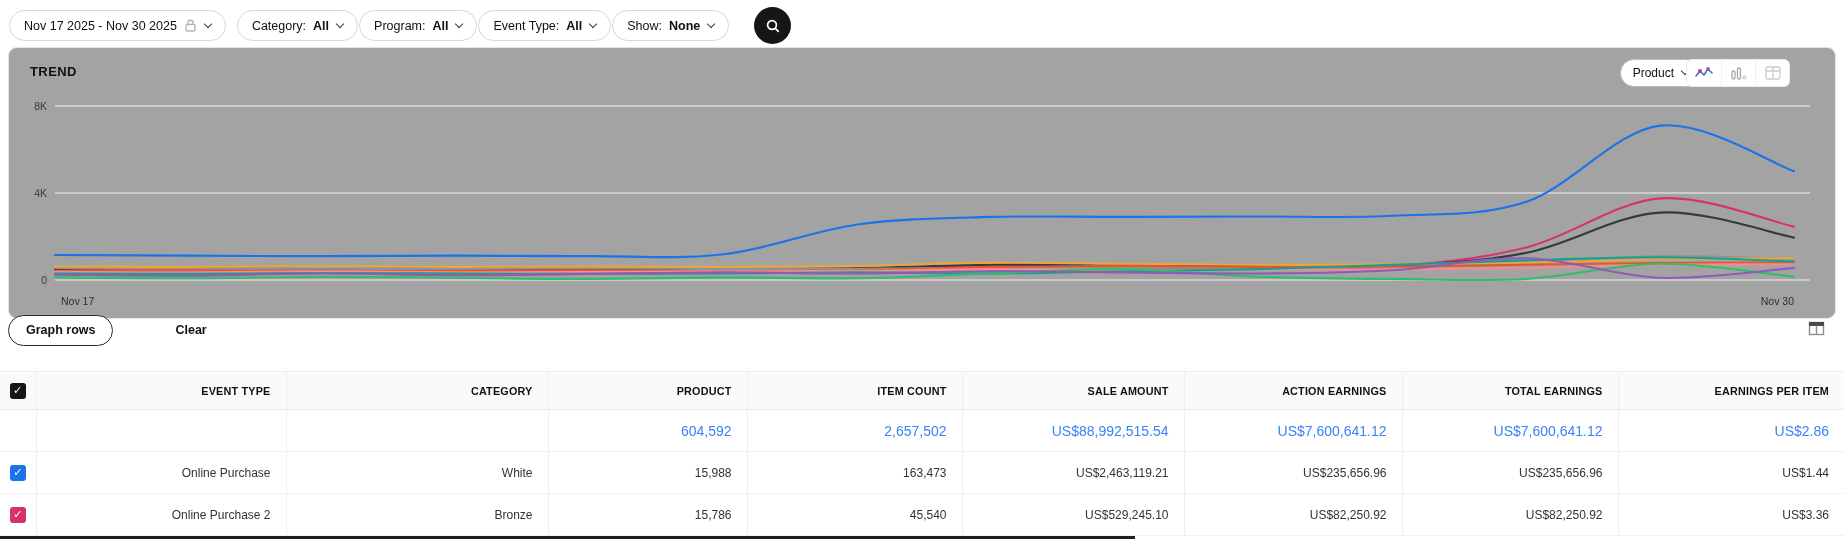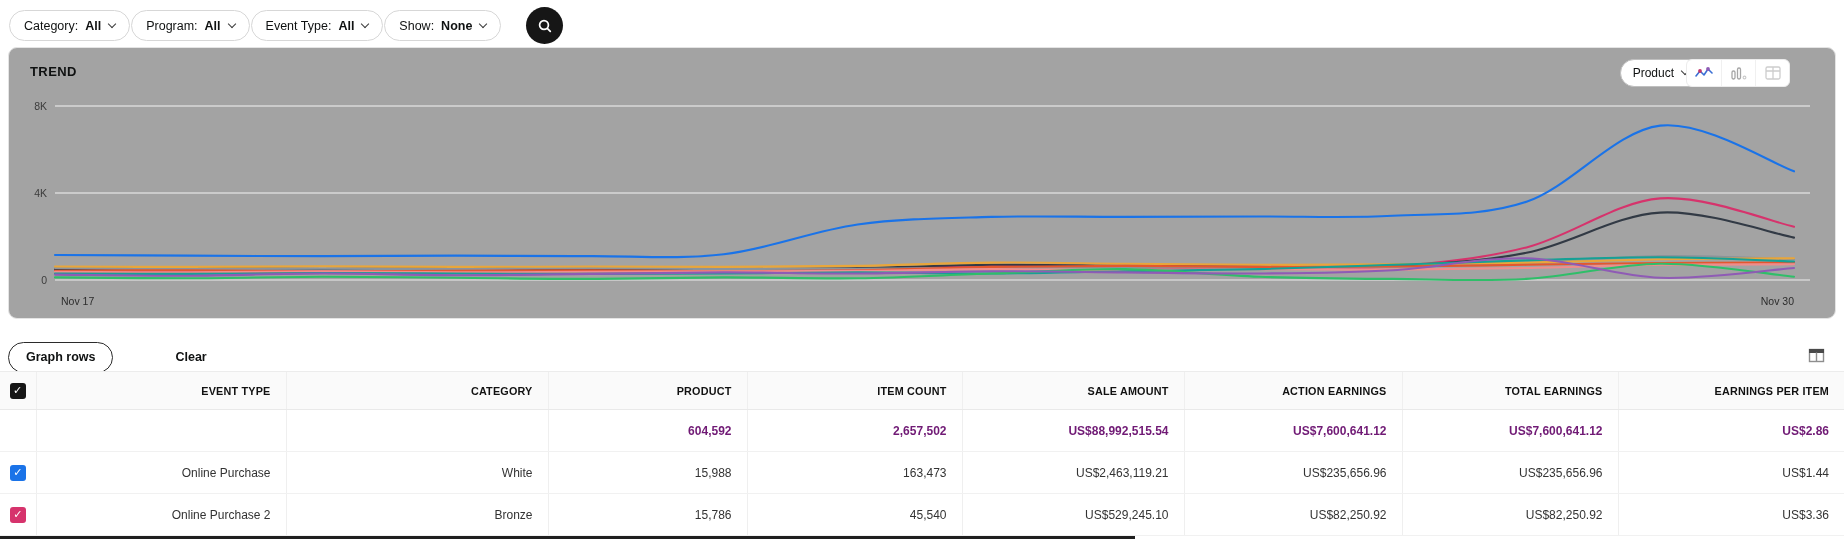--- a/index.html
+++ b/index.html
@@ -37,50 +37,58 @@
     font-size:12px; background:#fff; cursor:pointer;
   }
   .view-toggle {
     position:absolute; right:45px; top:11px; display:flex; height:28px;
     border:1px solid #ececec; border-radius:6px; overflow:hidden; background:#fff;
   }
   .view-btn { width:34px; height:100%; display:flex; align-items:center; justify-content:center; cursor:pointer; }
   .view-btn + .view-btn { border-left:1px solid #f0f0f0; }
   #trend-chart { position:absolute; left:10px; top:42px; }
   
-  .controls { position:absolute; left:8px; right:8px; top:340px; height:34px; display:flex; align-items:center; gap:20px; }
+  .controls { position:absolute; left:8px; right:8px; top:313px; height:34px; display:flex; align-items:center; gap:20px; }
   .graph-rows-pill {
     height:31px; padding:0 17px; border:1.5px solid #2b2b2b; border-radius:17px;
     display:inline-flex; align-items:center; font-size:12.5px; font-weight:600; background:#fff; cursor:pointer;
   }
   .clear-btn { font-size:12.5px; font-weight:600; cursor:pointer;padding-left:42px; }
   .controls-table-icon { position:absolute; right:11px; top:8px; cursor:pointer; display:flex; }
   
   table { position:absolute; left:0; top:371px; width:1844px; border-collapse:collapse; table-layout:fixed; font-size:12px; }
   th, td { border-left:1px solid #efefef; overflow:hidden; white-space:nowrap; }
   th:first-child, td:first-child { border-left:none; }
   thead th {
     height:38px; background:#fafafa; font-size:10.8px; font-weight:700; letter-spacing:.2px;
     border-top:1px solid #ececec; border-bottom:1px solid #e9e9e9; padding:0 15px 0 12px; color:#111;
   }
   tbody td { height:42px; border-bottom:1px solid #f1f1f1; padding:0 15px 0 12px; color:#333; }
   .al { text-align:right; } .ar { text-align:right; }
   th.last, td.last { }
-  tr.totals td { font-weight:700; font-size:12px; color:#701a75; }
+  tr.totals td { font-weight:400; font-size:14px; color:#3b82f6; }
   .cb {
     width:16px; height:16px; border-radius:3px; margin:0 auto; display:flex;
     align-items:center; justify-content:center; color:#fff; font-size:11px; font-weight:700; cursor:pointer;
   }
   .cb-col { padding:0 !important; }
   .bottom-bar { position:absolute; left:0; bottom:0; width:1135px; height:3px; background:#1f1f1f; }
 </style>
 </head>
 <body>
 
 <div class="topbar">
+  <div class="pill">
+    <span>Nov 17 2025 - Nov 30 2025</span>
+    <svg width="13" height="13" viewBox="0 0 13 13">
+      <rect x="2" y="5.5" width="9" height="6.5" rx="1.2" fill="none" stroke="#b5b5b5" stroke-width="1.4"></rect>
+      <path d="M4 5.5 V3.8 a2.5 2.5 0 0 1 5 0 V5.5" fill="none" stroke="#b5b5b5" stroke-width="1.4"></path>
+    </svg>
+    <span class="chev"></span>
+  </div>
   <div id="filter-pills" style="display:flex;gap:1px;">
       <div class="pill">
         <span>Category:</span>
         <span class="val">All</span>
         <span class="chev"></span>
       </div>
       <div class="pill">
         <span>Program:</span>
         <span class="val">All</span>
         <span class="chev"></span>

